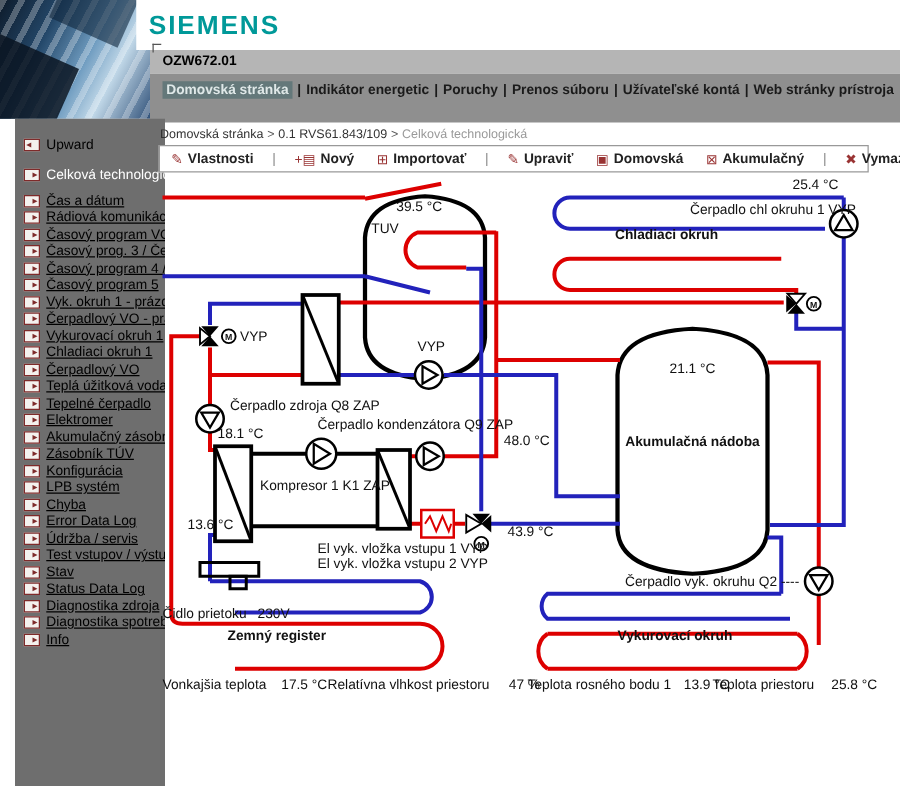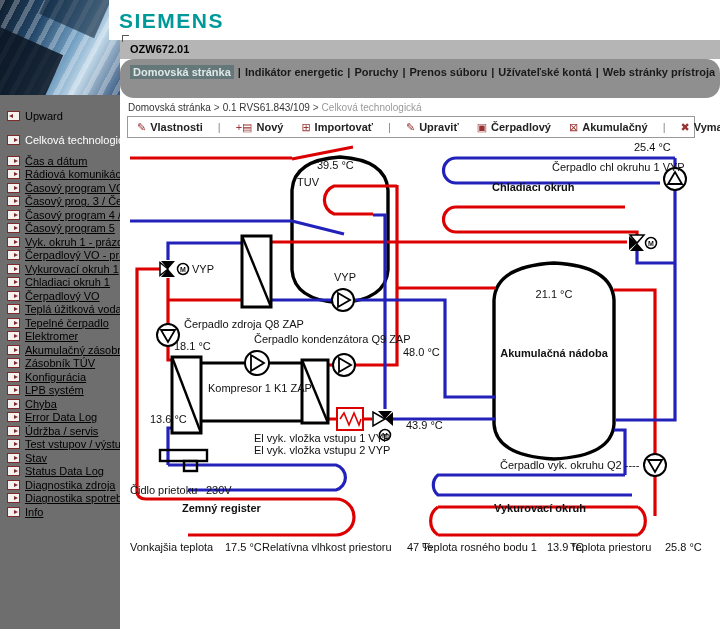--- a/index.html
+++ b/index.html
@@ -16,27 +16,27 @@
     background:#10273c;transform:rotate(24deg);opacity:.6;}
   
   .brand{position:absolute;left:109px;top:0;width:626px;height:40px;background:#fff;}
   .brand .logo{position:absolute;left:10px;top:9px;color:#009999;font-weight:bold;
     font-size:21px;letter-spacing:1.5px;}
   .devbar{position:absolute;left:120px;top:40px;width:600px;height:19px;background:#b5b5b5;padding-left:18px;}
   .devbar .corner{position:absolute;left:2px;top:-5px;width:6px;height:6px;
     border-left:1px solid #555;border-top:1px solid #555;}
   .devbar .dev{position:absolute;left:10px;top:3px;font-size:11px;font-weight:bold;color:#000;}
   .navbar{position:absolute;left:120px;top:59px;width:600px;height:39px;background:#8f8f8f;
-    font-size:11px;font-weight:bold;color:#1a1a1a;border-radius:14px;}
+    font-size:11px;font-weight:bold;color:#1a1a1a;}
   .navbar .row{position:absolute;left:10px;top:7px;white-space:nowrap;}
   .navbar .navitem{cursor:pointer;}
   .navbar .navitem.sel{background:#64787a;color:#dfe8e8;padding:1px 3px;}
   .navbar .sep{margin:0 4px;}
   
-  .sidebar{position:absolute;left:0;top:95px;width:120px;height:534px;background:#6e6e6e;
+  .sidebar{position:absolute;left:12px;top:95px;width:120px;height:534px;background:#6e6e6e;
     font-size:11px;color:#000;}
   .srow{display:flex;align-items:center;height:13.5px;padding-left:7px;white-space:nowrap;
     cursor:pointer;overflow:hidden;}
   .srow .lbl{margin-left:5px;}
   .sic{flex:0 0 auto;width:11px;height:8px;border:1px solid #7e2a2a;background:#f4f1ee;
     position:relative;}
   .sic::after{content:"";position:absolute;right:1px;top:2px;width:0;height:0;
     border-left:4px solid #7e2a2a;border-top:2px solid transparent;border-bottom:2px solid transparent;}
   .up .sic::after{border-left:none;border-right:4px solid #7e2a2a;left:1px;right:auto;}
   .up{margin-top:13px;height:16px;}
@@ -214,21 +214,21 @@
       <span class="tico">⊞</span>
       <span>Importovať</span>
     </span>
   <span class="tsep">|</span>
   <span class="tbtn">
       <span class="tico">✎</span>
       <span>Upraviť</span>
     </span>
   <span class="tbtn">
       <span class="tico">▣</span>
-      <span>Čerpadlový</span>
+      <span>Domovská</span>
     </span>
   <span class="tbtn">
       <span class="tico">⊠</span>
       <span>Akumulačný</span>
     </span>
   <span class="tsep">|</span>
   <span class="tbtn">
       <span class="tico">✖</span>
       <span>Vymazať</span>
     </span>

